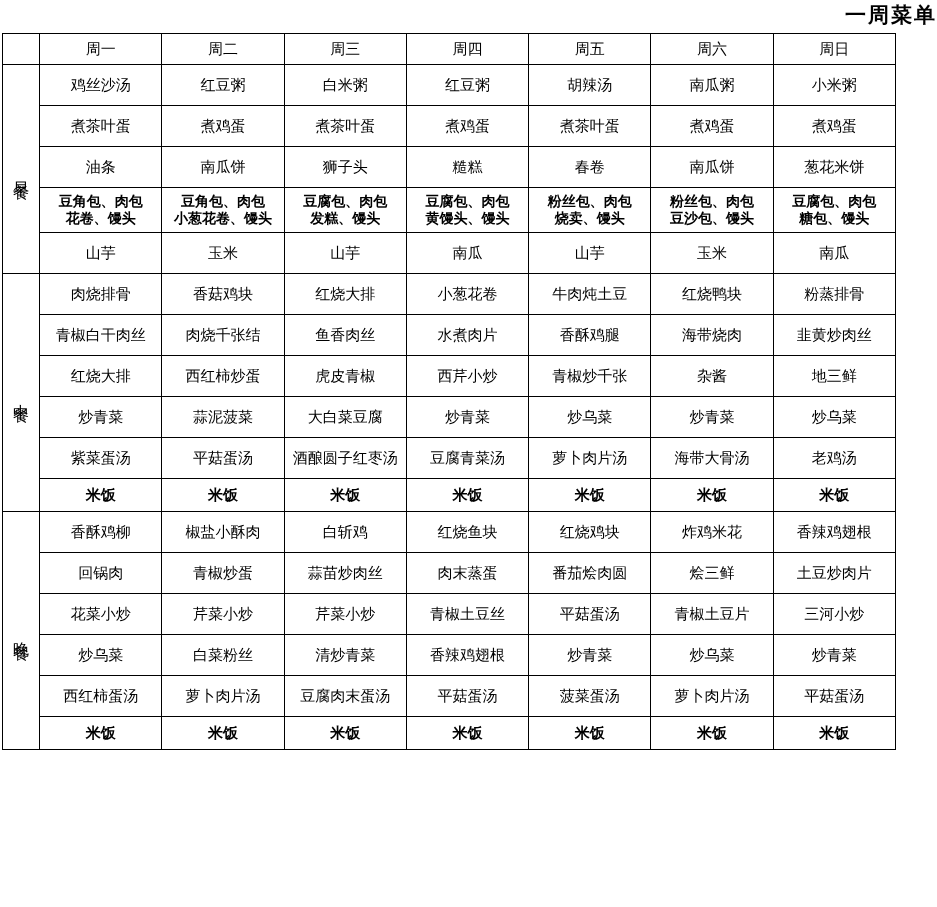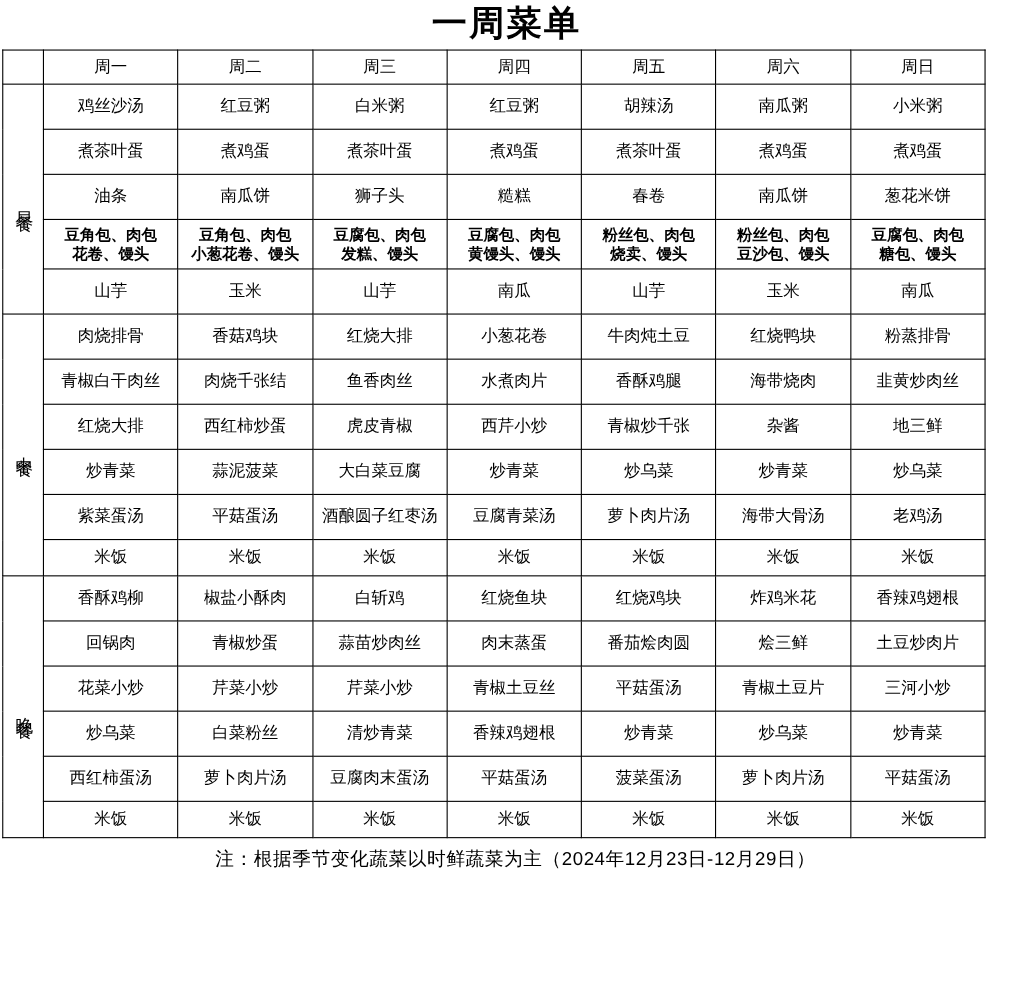--- a/index.html
+++ b/index.html
@@ -14,26 +14,26 @@
     color: #000000;
     overflow: hidden;
   }
   .page {
     width: 937px;
     height: 907px;
     position: relative;
     box-sizing: border-box;
   }
   .title {
-    text-align: center;
+    text-align: right;
     font-family: "Liberation Serif", "DejaVu Serif", serif;
-    font-size: 32px;
+    font-size: 21px;
     font-weight: 700;
     letter-spacing: 2px;
-    padding: 4px 16px 6px 0;
+    padding: 4px 0 6px 0;
     line-height: 1.1;
   }
   table.menu {
     border-collapse: collapse;
     width: 894px;
     margin: 0 2px;
     table-layout: fixed;
   }
   table.menu td, table.menu th {
     border: 1px solid #000000;
@@ -62,20 +62,21 @@
     height: 36px;
   }
   td.cell.two-line {
     height: 40px;
     font-size: 14px;
     line-height: 1.25;
     font-weight: bold;
   }
   td.small {
     height: 28px;
+    font-weight: bold;
   }
   .vtext {
     display: inline-block;
     writing-mode: vertical-rl;
     text-orientation: upright;
     letter-spacing: 3px;
     font-size: 16px;
   }
   .footnote {
     text-align: center;
@@ -279,15 +280,14 @@
           <td class="cell small">米饭</td>
           <td class="cell small">米饭</td>
           <td class="cell small">米饭</td>
           <td class="cell small">米饭</td>
           <td class="cell small">米饭</td>
           <td class="cell small">米饭</td>
         </tr>
       </tbody>
   </table>
 
-  <div class="footnote">注：根据季节变化蔬菜以时鲜蔬菜为主（2024年12月23日-12月29日）</div>
 
 </div>
 
 </body></html>

